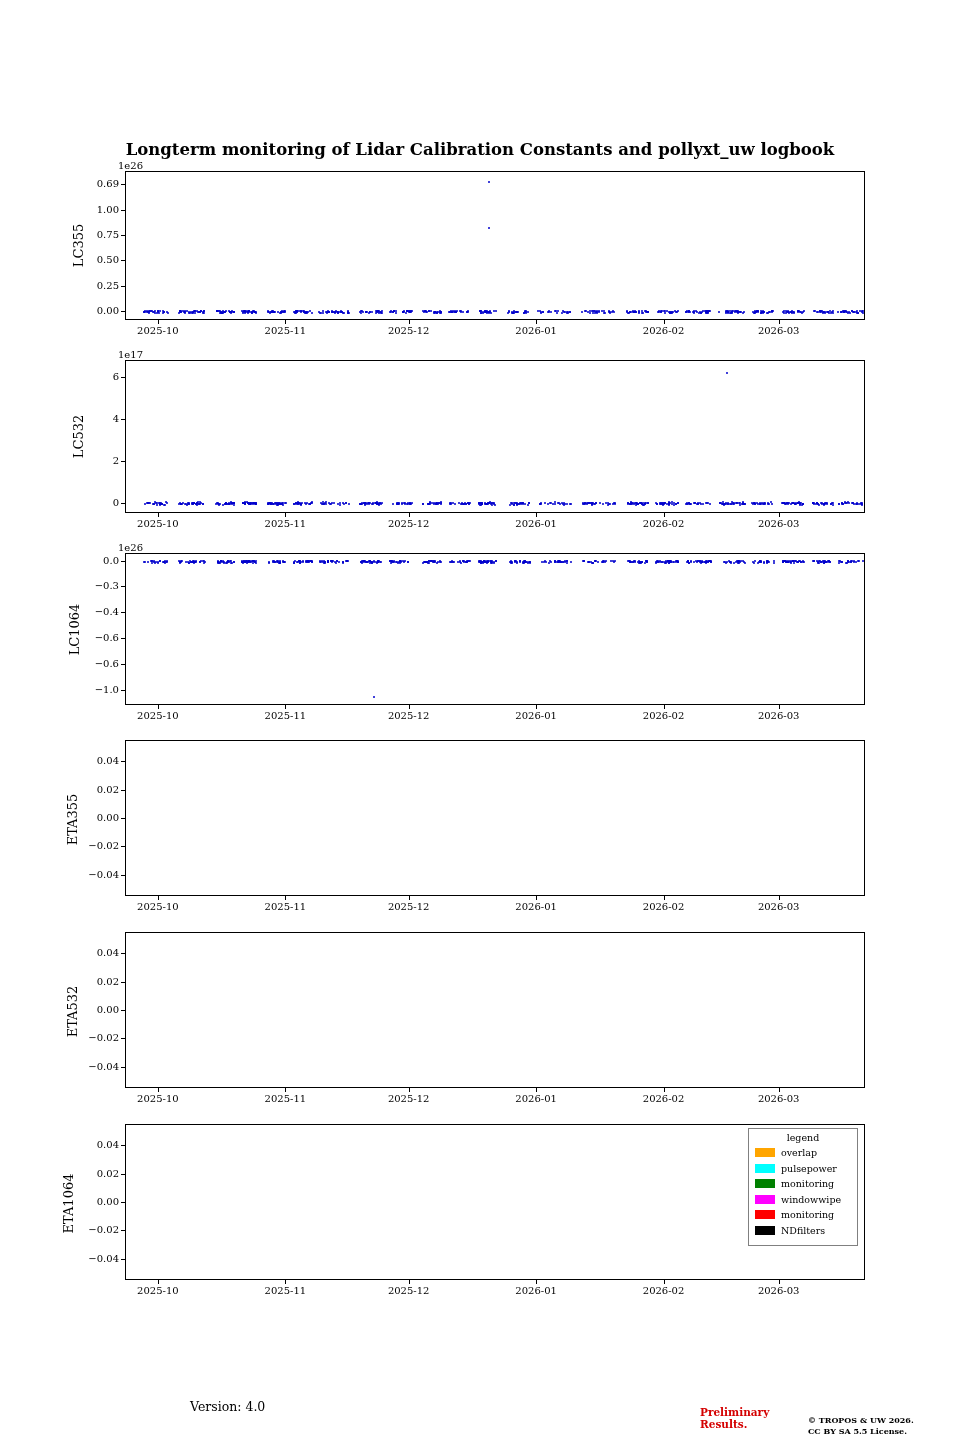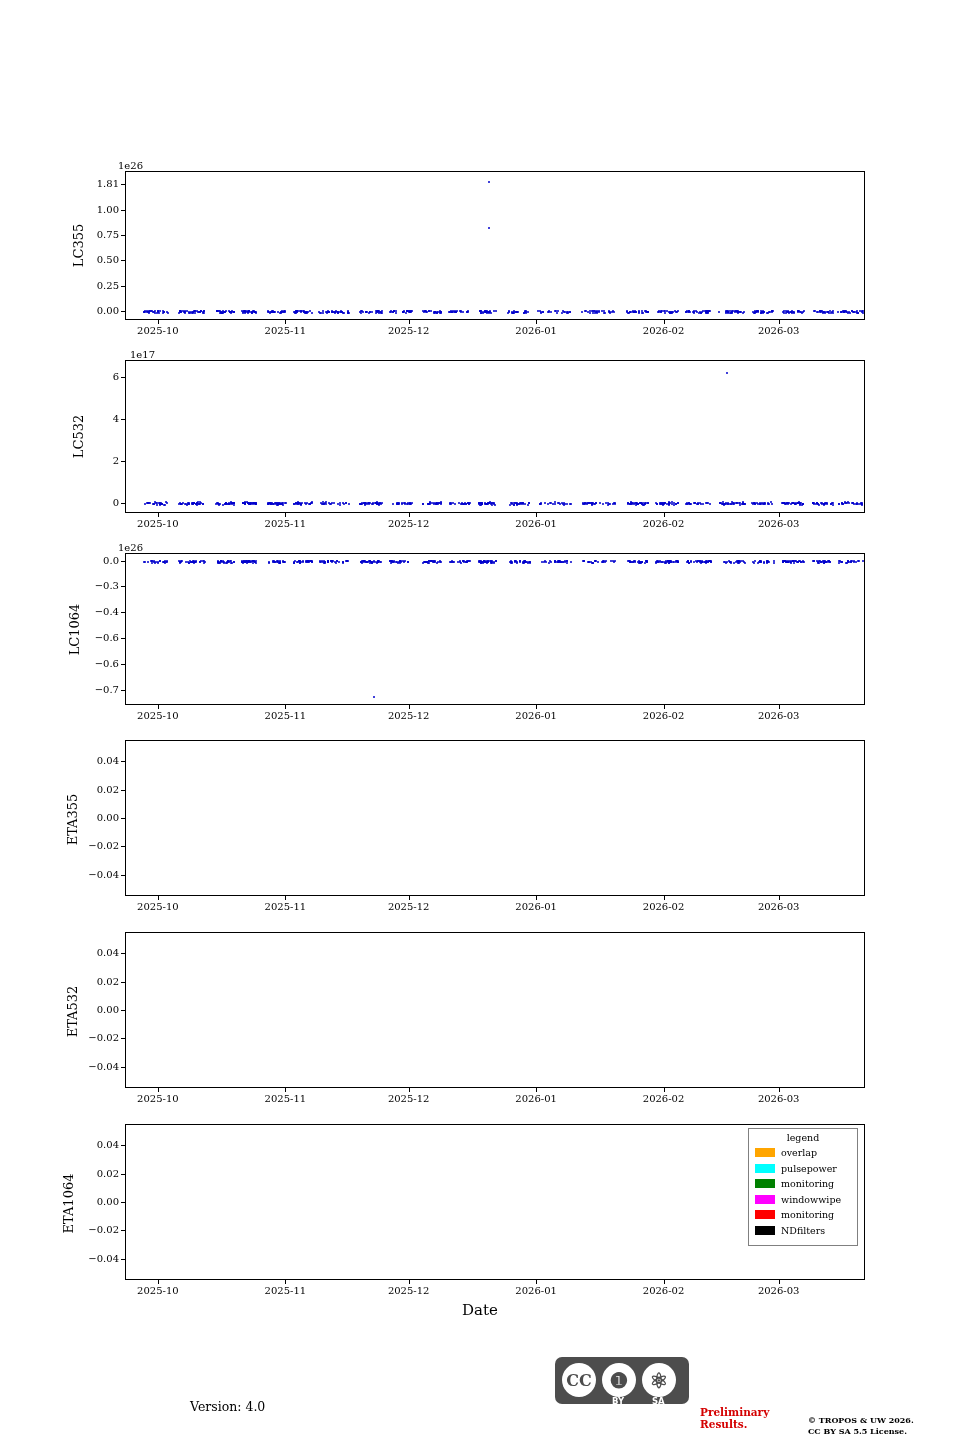--- a/index.html
+++ b/index.html
@@ -175,20 +175,21 @@
     font-weight: bold;
     line-height: 10.5px;
     font-family: "DejaVu Serif", "Liberation Serif", serif;
   }
 </style>
 </head>
 <body>
 
 <div class="figure">
 
+  <div class="fig-title">Longterm monitoring of Lidar Calibration Constants and pollyxt_uw logbook</div>
 
   <div class="exponent" style="left:118px; top:160px;">1e26</div>
   <div class="panel" id="panel0" style="left:125px; top:171px; width:740px; height:149px;">
     <div class="plot-area" id="area0">
         <div class="pt" style="left: 21.8842px; top: 139.876px; background: rgb(0, 0, 204);"></div>
         <div class="pt" style="left: 35.8598px; top: 139.662px; background: rgb(0, 0, 204);"></div>
         <div class="pt" style="left: 39.9651px; top: 138.744px; background: rgb(0, 0, 204);"></div>
         <div class="pt" style="left: 23.1101px; top: 137.997px; background: rgb(0, 0, 204);"></div>
         <div class="pt" style="left: 30.9959px; top: 138.043px; background: rgb(0, 0, 204);"></div>
         <div class="pt" style="left: 22.0022px; top: 138.13px; background: rgb(0, 0, 204);"></div>
@@ -853,21 +854,21 @@
         <div class="pt" style="left: 716.934px; top: 138.381px; background: rgb(0, 0, 204);"></div>
         <div class="pt" style="left: 731.483px; top: 139.803px; background: rgb(0, 0, 204);"></div>
         <div class="pt" style="left: 725.35px; top: 137.97px; background: rgb(0, 0, 204);"></div>
         <div class="pt" style="left: 721.119px; top: 139.788px; background: rgb(0, 0, 204);"></div>
         <div class="pt" style="left: 361.778px; top: 9.13605px; background: rgb(0, 0, 204);"></div>
         <div class="pt" style="left: 361.778px; top: 54.7483px; background: rgb(0, 0, 204);"></div>
       </div>
   </div>
   <div class="ylabel" style="left:18px; top:238px; width:120px;">LC355</div>
 
-  <div class="exponent" style="left:130px; top:349px;">1e17</div>
+  <div class="exponent" style="left:118px; top:349px;">1e17</div>
   <div class="panel" id="panel1" style="left:125px; top:360px; width:740px; height:153px;">
     <div class="plot-area" id="area1">
         <div class="pt" style="left: 26.9777px; top: 141.67px; background: rgb(0, 0, 204);"></div>
         <div class="pt" style="left: 22.0168px; top: 140.706px; background: rgb(0, 0, 204);"></div>
         <div class="pt" style="left: 21.0314px; top: 141.111px; background: rgb(0, 0, 204);"></div>
         <div class="pt" style="left: 39.2102px; top: 140.453px; background: rgb(0, 0, 204);"></div>
         <div class="pt" style="left: 35.0719px; top: 141.616px; background: rgb(0, 0, 204);"></div>
         <div class="pt" style="left: 32.9525px; top: 142.6px; background: rgb(0, 0, 204);"></div>
         <div class="pt" style="left: 33.1725px; top: 140.999px; background: rgb(0, 0, 204);"></div>
         <div class="pt" style="left: 32.8238px; top: 141.953px; background: rgb(0, 0, 204);"></div>
@@ -2300,43 +2301,35 @@
           <span class="legend-swatch" style="background: rgb(255, 0, 0);"></span>
           <span class="legend-label">monitoring</span>
         </div>
         <div class="legend-row">
           <span class="legend-swatch" style="background: rgb(0, 0, 0);"></span>
           <span class="legend-label">NDfilters</span>
         </div>
       </div>
   </div>
 
-  <div class="xaxis-label" style="top:1301px;">Date</div>
 
   <div class="version" style="left:190px; top:1399px;">Version: 4.0</div>
 
-  <div class="cc-badge" style="left:555px; top:1357px;">
-    <div class="cc-circle" style="left:7px; top:6px; width:34px; height:34px; font-size:16px;">CC</div>
-    <div class="cc-circle" style="left:47px; top:6px; width:34px; height:34px; font-size:21px;">❶</div>
-    <div class="cc-circle" style="left:87px; top:6px; width:34px; height:34px; font-size:21px;">⚛</div>
-    <div class="cc-mini" style="left:57px; top:39px;">BY</div>
-    <div class="cc-mini" style="left:97px; top:39px;">SA</div>
-  </div>
 
   <div class="prelim" style="left:700px; top:1406px;">
     <div>Preliminary</div>
     <div>Results.</div>
   </div>
 
   <div class="copyright" style="left:808px; top:1415px;">
     <div>© TROPOS &amp; UW 2026.</div>
     <div>CC BY SA 5.5 License.</div>
   </div>
 
-<div class="ytick" style="left: 65px; top: 178.177px; width: 54px;">1.81</div>
+<div class="ytick" style="left: 65px; top: 178.177px; width: 54px;">0.69</div>
     <div class="ytickmark" style="left: 121px; top: 184.177px;"></div>
     <div class="ytick" style="left: 65px; top: 203.517px; width: 54px;">1.00</div>
     <div class="ytickmark" style="left: 121px; top: 209.517px;"></div>
     <div class="ytick" style="left: 65px; top: 228.857px; width: 54px;">0.75</div>
     <div class="ytickmark" style="left: 121px; top: 234.857px;"></div>
     <div class="ytick" style="left: 65px; top: 254.197px; width: 54px;">0.50</div>
     <div class="ytickmark" style="left: 121px; top: 260.197px;"></div>
     <div class="ytick" style="left: 65px; top: 279.537px; width: 54px;">0.25</div>
     <div class="ytickmark" style="left: 121px; top: 285.537px;"></div>
     <div class="ytick" style="left: 65px; top: 304.878px; width: 54px;">0.00</div>
@@ -2376,21 +2369,21 @@
     <div class="ytick" style="left: 65px; top: 554.729px; width: 54px;">0.0</div>
     <div class="ytickmark" style="left: 121px; top: 560.729px;"></div>
     <div class="ytick" style="left: 65px; top: 580.492px; width: 54px;">−0.3</div>
     <div class="ytickmark" style="left: 121px; top: 586.492px;"></div>
     <div class="ytick" style="left: 65px; top: 606.254px; width: 54px;">−0.4</div>
     <div class="ytickmark" style="left: 121px; top: 612.254px;"></div>
     <div class="ytick" style="left: 65px; top: 632.017px; width: 54px;">−0.6</div>
     <div class="ytickmark" style="left: 121px; top: 638.017px;"></div>
     <div class="ytick" style="left: 65px; top: 657.78px; width: 54px;">−0.6</div>
     <div class="ytickmark" style="left: 121px; top: 663.78px;"></div>
-    <div class="ytick" style="left: 65px; top: 683.542px; width: 54px;">−0.7</div>
+    <div class="ytick" style="left: 65px; top: 683.542px; width: 54px;">−1.0</div>
     <div class="ytickmark" style="left: 121px; top: 689.542px;"></div>
     <div class="xtickmark" style="left: 157.889px; top: 705px;"></div>
     <div class="xtick" style="left: 122.889px; top: 710px;">2025-10</div>
     <div class="xtickmark" style="left: 285.333px; top: 705px;"></div>
     <div class="xtick" style="left: 250.333px; top: 710px;">2025-11</div>
     <div class="xtickmark" style="left: 408.667px; top: 705px;"></div>
     <div class="xtick" style="left: 373.667px; top: 710px;">2025-12</div>
     <div class="xtickmark" style="left: 536.111px; top: 705px;"></div>
     <div class="xtick" style="left: 501.111px; top: 710px;">2026-01</div>
     <div class="xtickmark" style="left: 663.556px; top: 705px;"></div>

